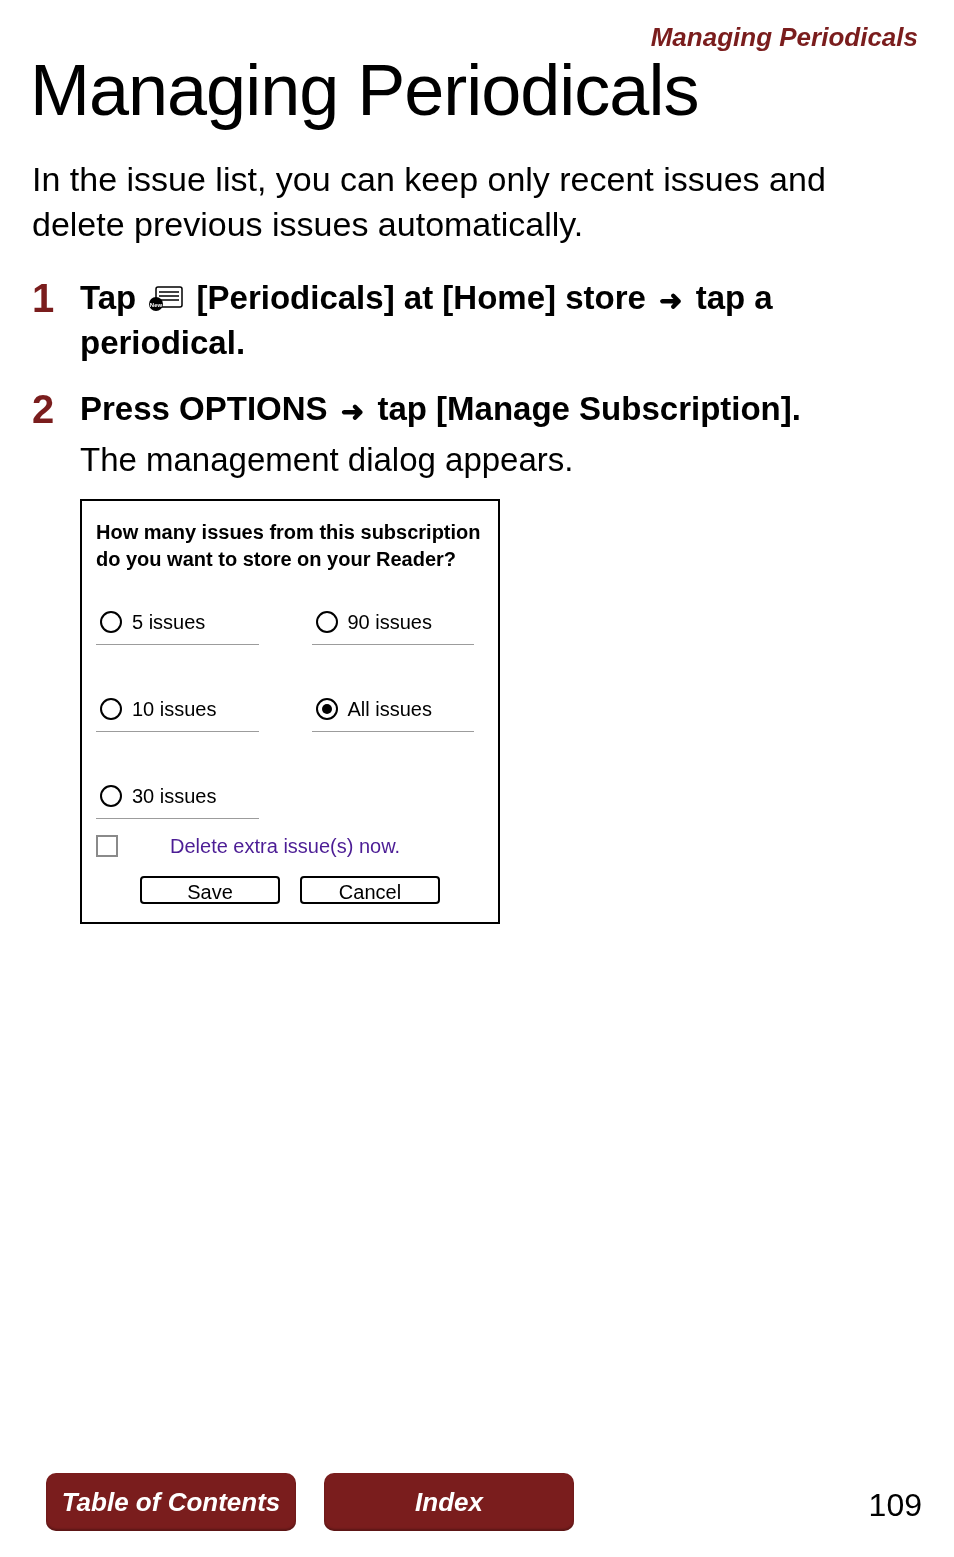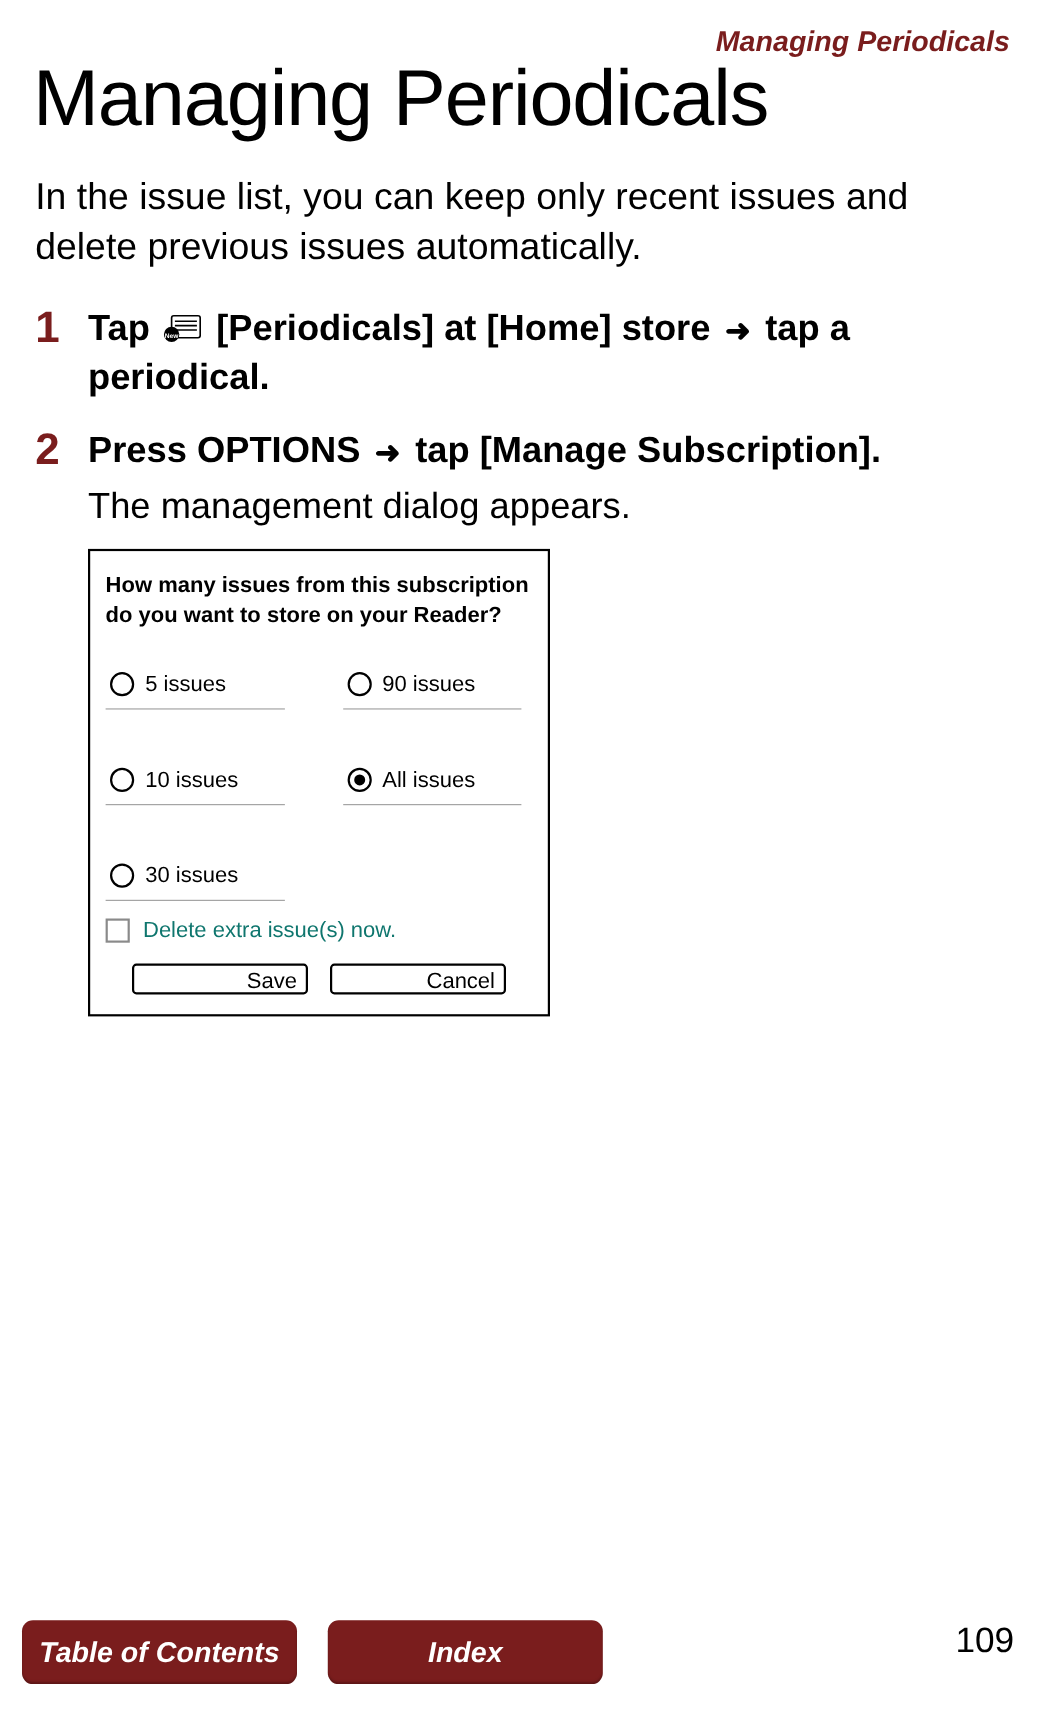--- a/index.html
+++ b/index.html
@@ -142,54 +142,56 @@
     border-radius: 50%;
     display: none;
   }
   .radio-circle.selected .dot {
     display: block;
   }
   .check-row {
     display: flex;
     align-items: center;
     margin-top: 16px;
-    color: #0f766e;
+    color: #4c1d95;
     font-size: 20px;
+    gap: 40px;
   }
   .check-box {
     width: 18px;
     height: 18px;
     border: 2px solid #8a8a8a;
     margin-right: 12px;
     flex: 0 0 auto;
   }
   .dlg-buttons {
     display: flex;
     justify-content: center;
     gap: 20px;
     margin-top: 18px;
   }
   .dlg-btn {
     border: 2px solid #000;
     border-radius: 4px;
     padding: 2px 8px;
-    width: 160px;
-    text-align: right;
+    width: 140px;
+    text-align: center;
     font-size: 20px;
     height: 28px;
     line-height: 24px;
     box-sizing: border-box;
     background: #fff;
   }
   .footer {
     position: absolute;
-    left: 20px;
+    left: 46px;
     right: 32px;
     bottom: 26px;
     display: flex;
+    align-items: center;
   }
   .pill {
     background: #7a1d1d;
     color: #ffffff;
     font-style: italic;
     font-weight: 700;
     font-size: 26px;
     border-radius: 10px;
     height: 58px;
     display: inline-flex;

